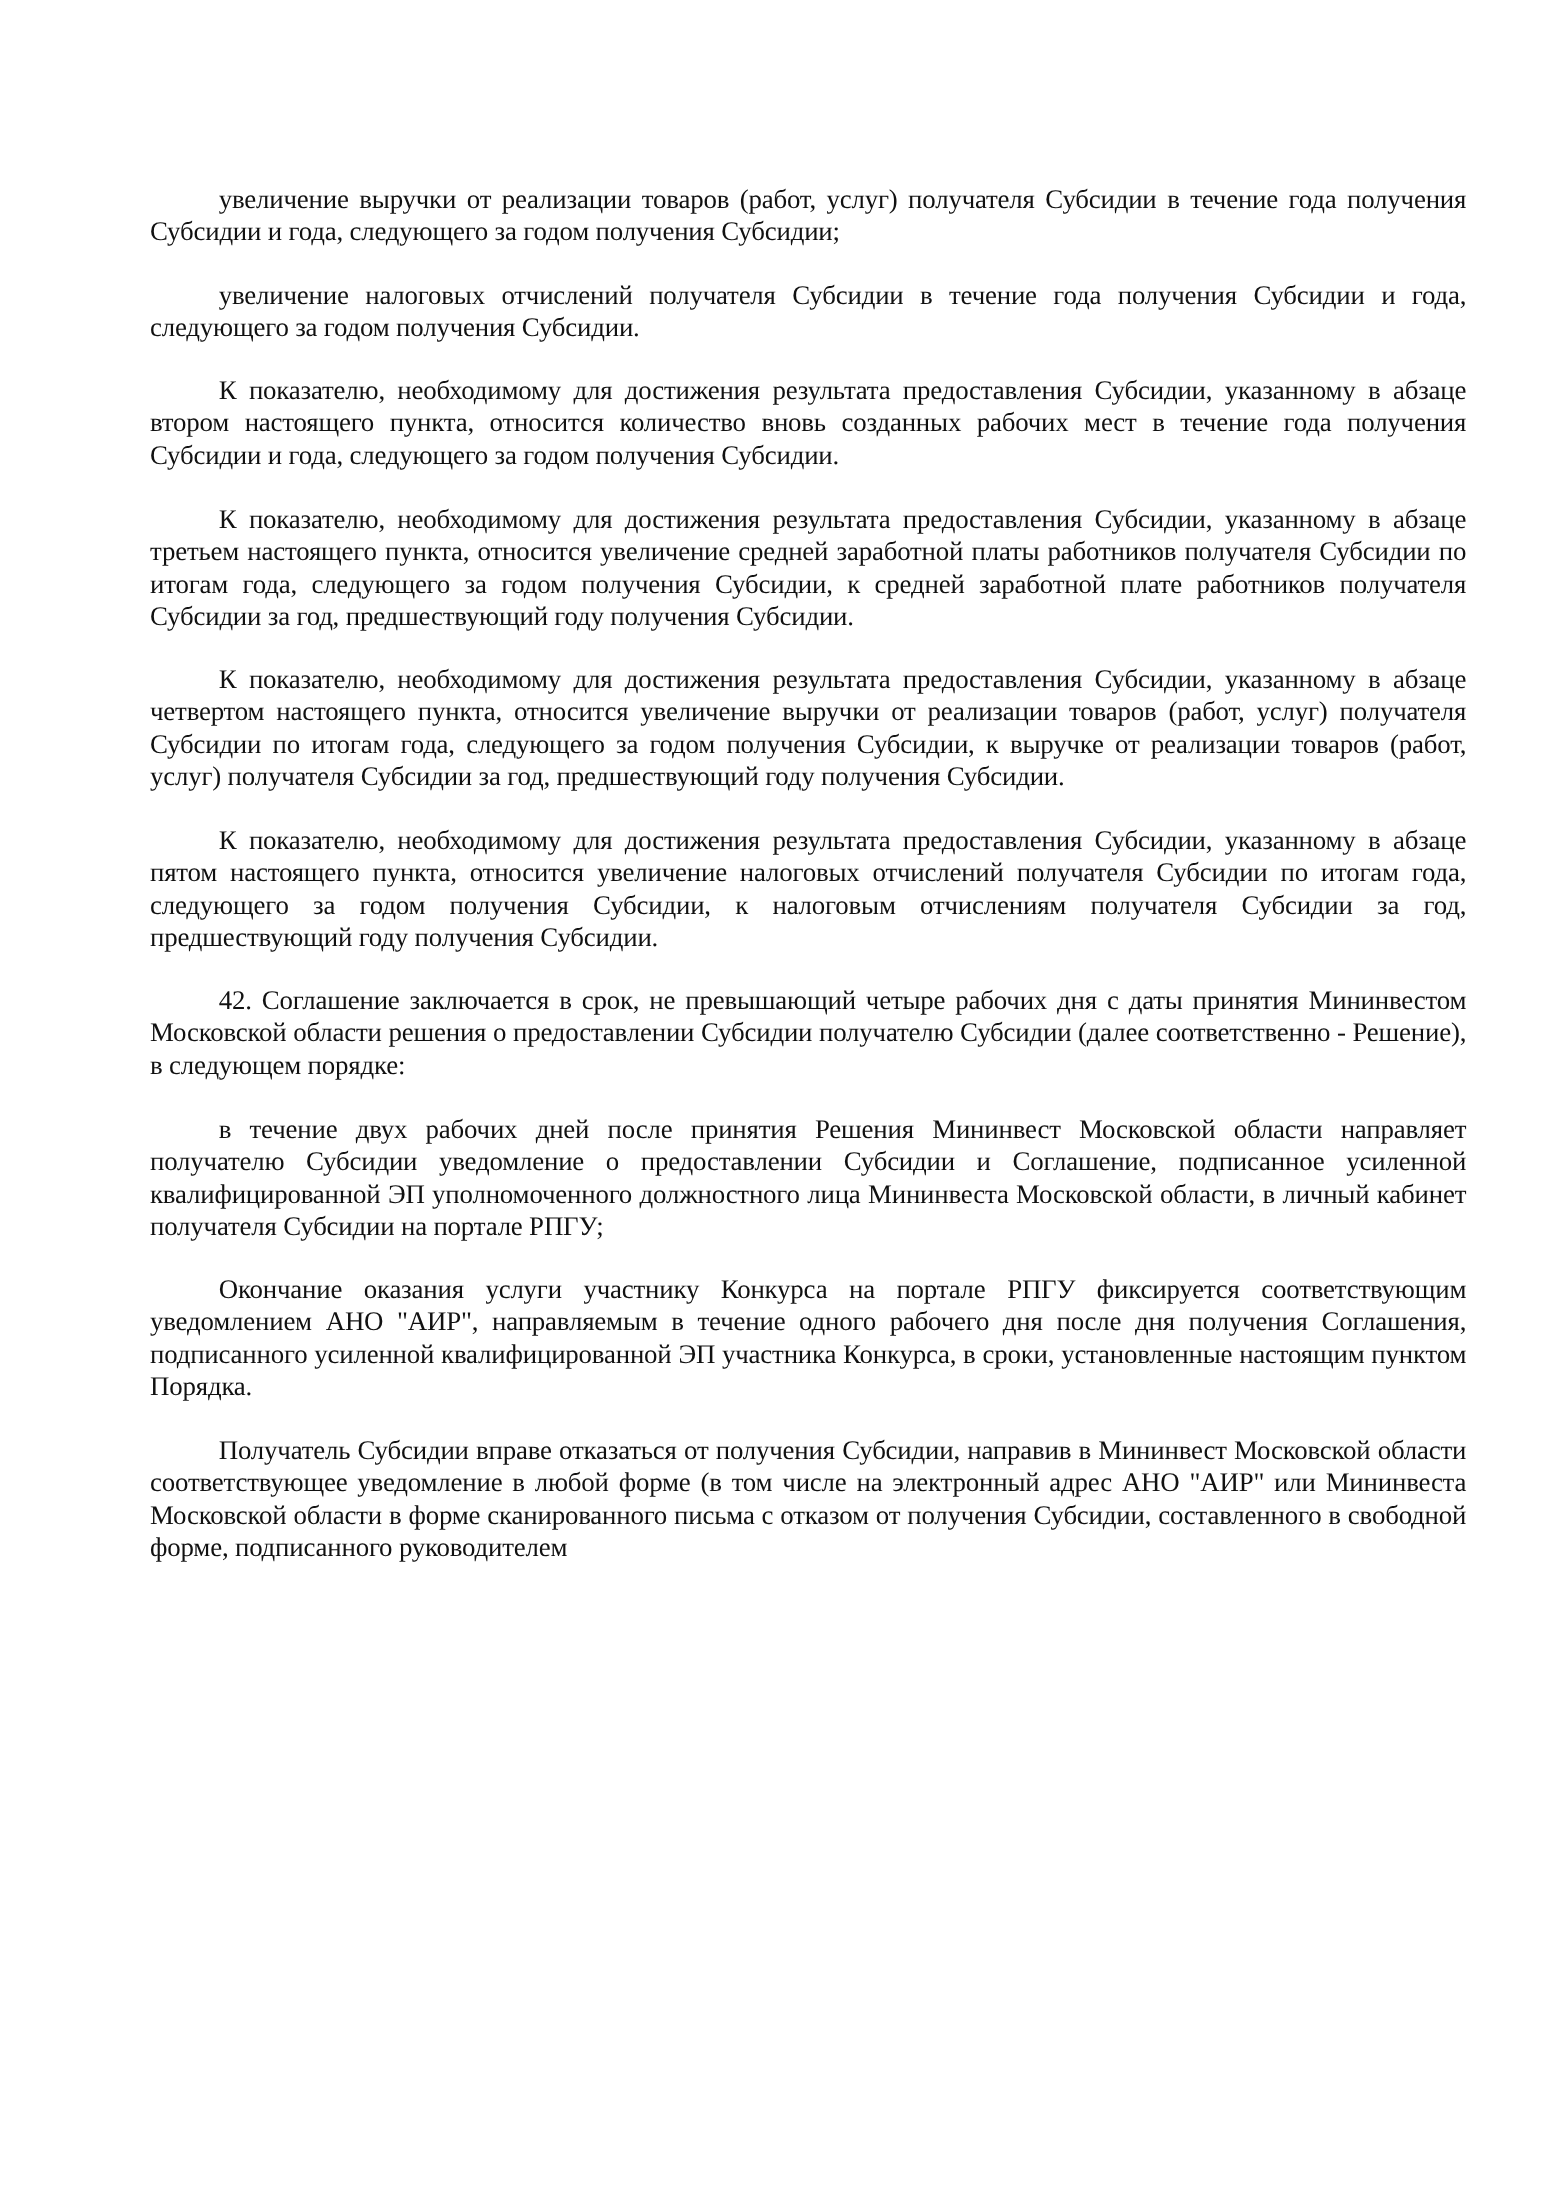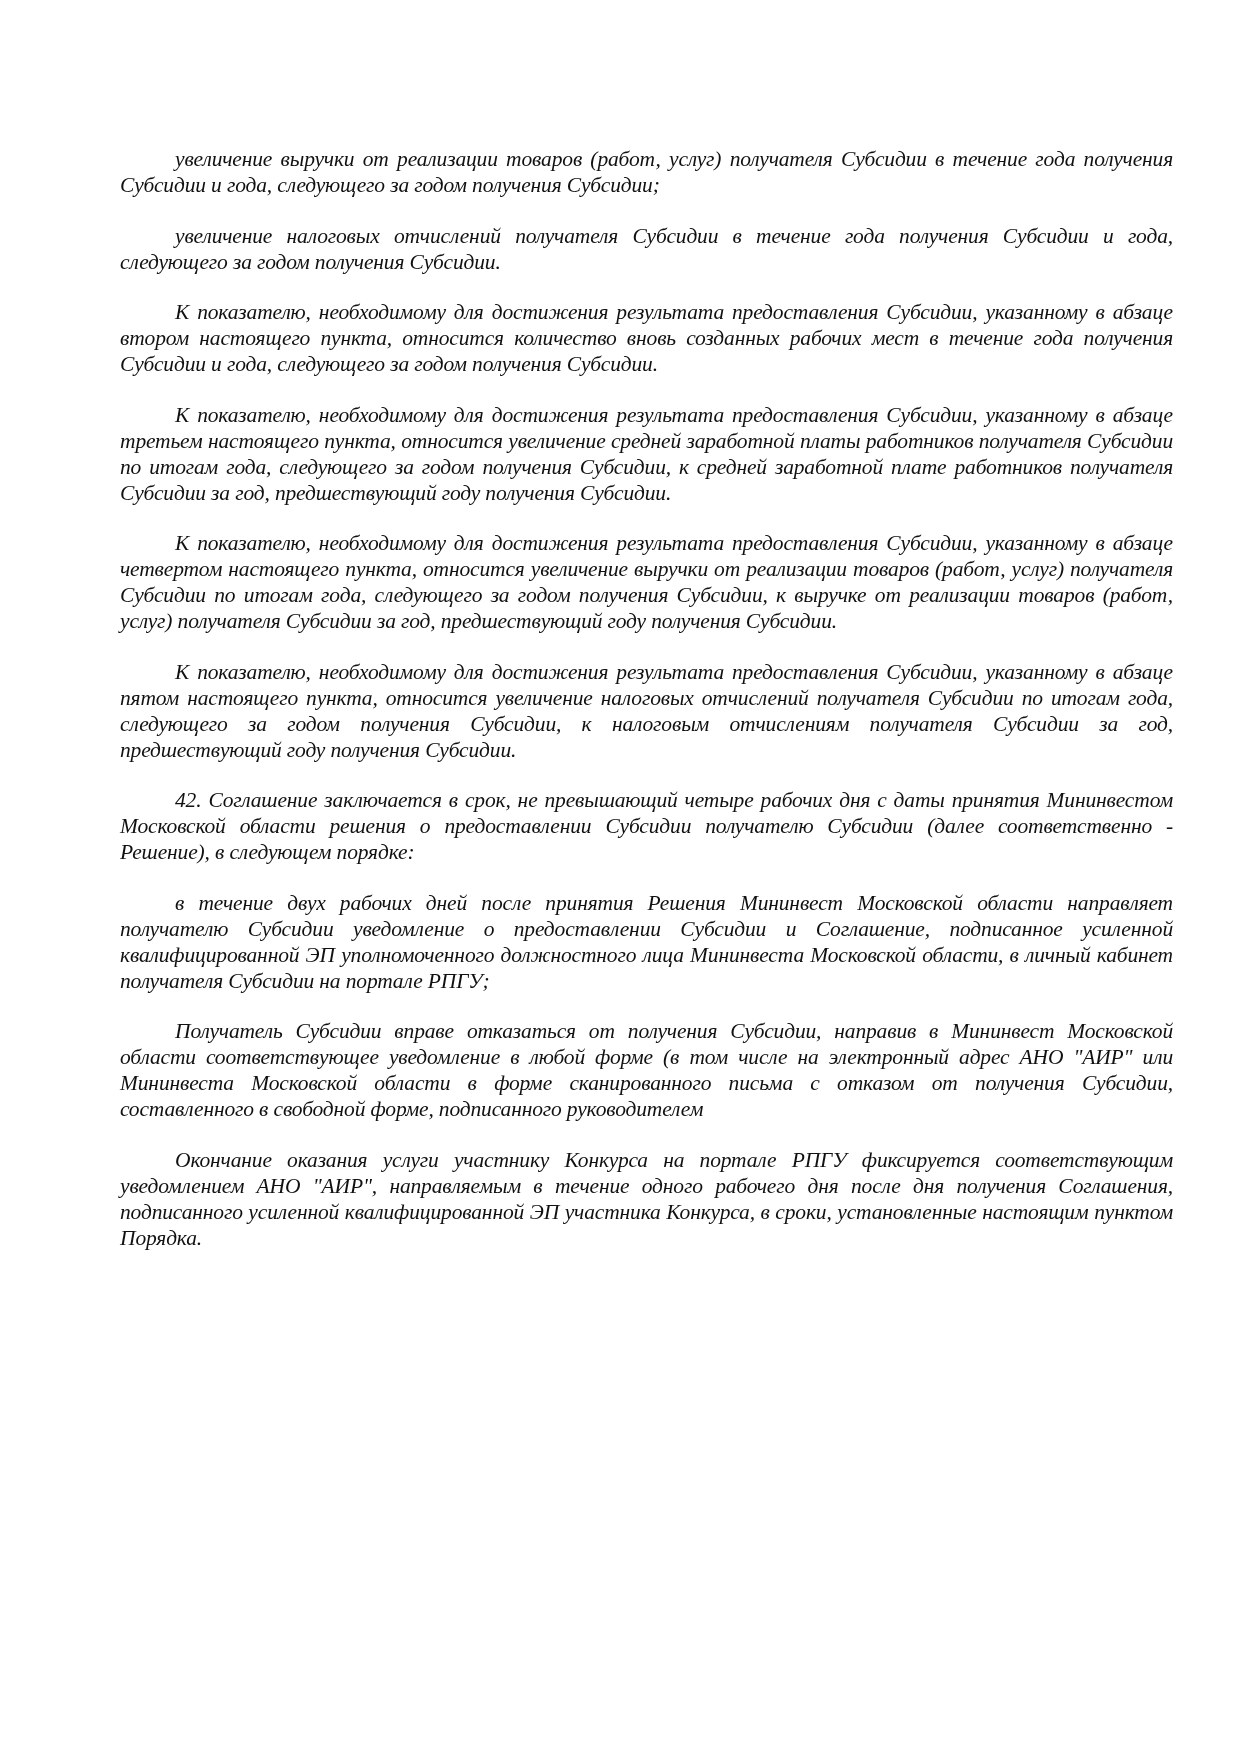--- a/index.html
+++ b/index.html
@@ -6,36 +6,35 @@
   body { width: 1240px; height: 1754px; position: relative; overflow: hidden; }
   .page {
     position: absolute;
     left: 120px;
     top: 146px;
     width: 1053px;
     font-family: "Liberation Serif", "DejaVu Serif", serif;
     font-size: 21.5px;
     line-height: 26px;
     color: #111111;
-    font-style: italic;
   }
   .para {
     margin: 0 0 24.5px 0;
     text-indent: 55px;
     text-align: justify;
     letter-spacing: -0.15px;
   }
 </style>
 </head>
 <body>
 
 <div class="page">
   <p class="para">увеличение выручки от реализации товаров (работ, услуг) получателя Субсидии в течение года получения Субсидии и года, следующего за годом получения Субсидии;</p>
   <p class="para">увеличение налоговых отчислений получателя Субсидии в течение года получения Субсидии и года, следующего за годом получения Субсидии.</p>
   <p class="para">К показателю, необходимому для достижения результата предоставления Субсидии, указанному в абзаце втором настоящего пункта, относится количество вновь созданных рабочих мест в течение года получения Субсидии и года, следующего за годом получения Субсидии.</p>
   <p class="para">К показателю, необходимому для достижения результата предоставления Субсидии, указанному в абзаце третьем настоящего пункта, относится увеличение средней заработной платы работников получателя Субсидии по итогам года, следующего за годом получения Субсидии, к средней заработной плате работников получателя Субсидии за год, предшествующий году получения Субсидии.</p>
   <p class="para">К показателю, необходимому для достижения результата предоставления Субсидии, указанному в абзаце четвертом настоящего пункта, относится увеличение выручки от реализации товаров (работ, услуг) получателя Субсидии по итогам года, следующего за годом получения Субсидии, к выручке от реализации товаров (работ, услуг) получателя Субсидии за год, предшествующий году получения Субсидии.</p>
   <p class="para">К показателю, необходимому для достижения результата предоставления Субсидии, указанному в абзаце пятом настоящего пункта, относится увеличение налоговых отчислений получателя Субсидии по итогам года, следующего за годом получения Субсидии, к налоговым отчислениям получателя Субсидии за год, предшествующий году получения Субсидии.</p>
   <p class="para">42. Соглашение заключается в срок, не превышающий четыре рабочих дня с даты принятия Мининвестом Московской области решения о предоставлении Субсидии получателю Субсидии (далее соответственно - Решение), в следующем порядке:</p>
   <p class="para">в течение двух рабочих дней после принятия Решения Мининвест Московской области направляет получателю Субсидии уведомление о предоставлении Субсидии и Соглашение, подписанное усиленной квалифицированной ЭП уполномоченного должностного лица Мининвеста Московской области, в личный кабинет получателя Субсидии на портале РПГУ;</p>
+  <p class="para">Окончание оказания услуги участнику Конкурса на портале РПГУ фиксируется соответствующим уведомлением АНО "АИР", направляемым в течение одного рабочего дня после дня получения Соглашения, подписанного усиленной квалифицированной ЭП участника Конкурса, в сроки, установленные настоящим пунктом Порядка.</p>
   <p class="para">Получатель Субсидии вправе отказаться от получения Субсидии, направив в Мининвест Московской области соответствующее уведомление в любой форме (в том числе на электронный адрес АНО "АИР" или Мининвеста Московской области в форме сканированного письма с отказом от получения Субсидии, составленного в свободной форме, подписанного руководителем</p>
-  <p class="para">Окончание оказания услуги участнику Конкурса на портале РПГУ фиксируется соответствующим уведомлением АНО "АИР", направляемым в течение одного рабочего дня после дня получения Соглашения, подписанного усиленной квалифицированной ЭП участника Конкурса, в сроки, установленные настоящим пунктом Порядка.</p>
 </div>
 
 </body></html>

